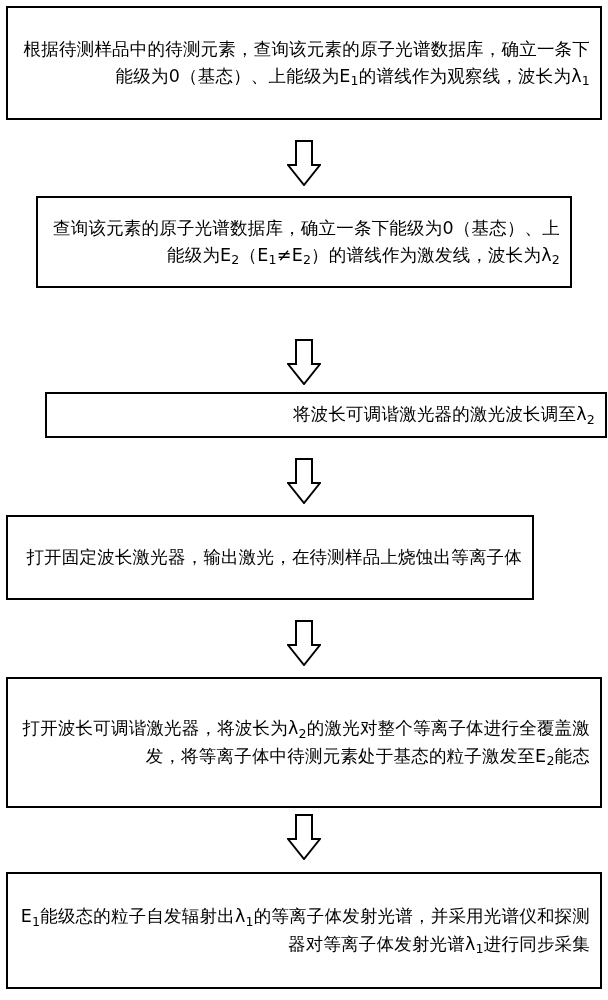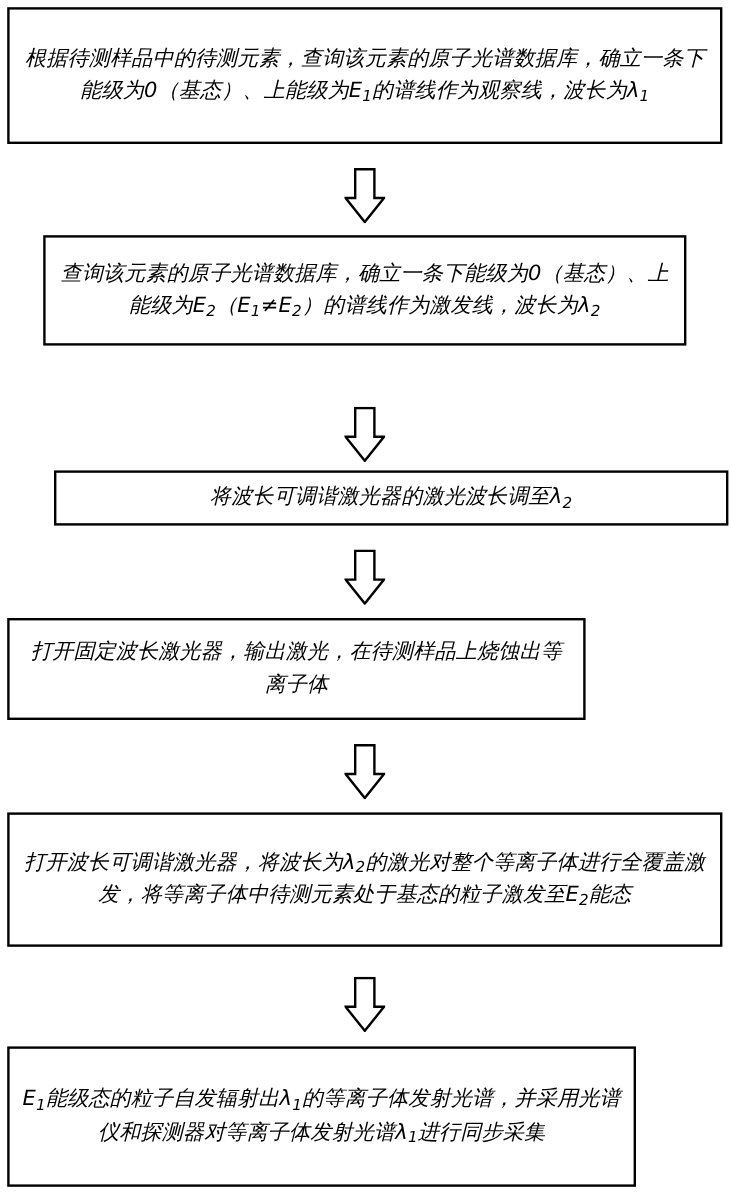--- a/index.html
+++ b/index.html
@@ -20,26 +20,25 @@
     height: 1000px;
   }
   .node {
     position: absolute;
     box-sizing: border-box;
     border: 2px solid #000000;
     background: #ffffff;
     display: flex;
     align-items: center;
     justify-content: center;
-    text-align: center;
+    text-align: right;
     padding: 6px 10px;
     font-size: 17.5px;
     line-height: 1.55;
     letter-spacing: 0.2px;
-    font-style: italic;
   }
   .node .txt {
     display: block;
     width: 100%;
   }
   sub {
     font-size: 0.72em;
     vertical-align: baseline;
     position: relative;
     bottom: -0.25em;
@@ -82,37 +81,37 @@
   <div class="node" style="left:45px; top:392px; width:562px; height:46px;">
     <span class="txt">将波长可调谐激光器的激光波长调至λ<sub>2</sub></span>
   </div>
 
   <div class="arrow" style="left:287px; top:458px; height:46px;">
     <svg viewBox="0 0 34 46" preserveAspectRatio="none">
       <polygon points="9,1 25,1 25,25 33,25 17,45 1,25 9,25" fill="#ffffff" stroke="#000000" stroke-width="2"></polygon>
     </svg>
   </div>
 
-  <div class="node" style="left:6px; top:515px; width:482px; height:85px;">
+  <div class="node" style="left:6px; top:515px; width:528px; height:85px;">
     <span class="txt">打开固定波长激光器，输出激光，在待测样品上烧蚀出等离子体</span>
   </div>
 
   <div class="arrow" style="left:287px; top:620px; height:46px;">
     <svg viewBox="0 0 34 46" preserveAspectRatio="none">
       <polygon points="9,1 25,1 25,25 33,25 17,45 1,25 9,25" fill="#ffffff" stroke="#000000" stroke-width="2"></polygon>
     </svg>
   </div>
 
-  <div class="node" style="left:6px; top:677px; width:596px; height:112px;">
+  <div class="node" style="left:6px; top:677px; width:596px; height:131px;">
     <span class="txt">打开波长可调谐激光器，将波长为λ<sub>2</sub>的激光对整个等离子体进行全覆盖激发，将等离子体中待测元素处于基态的粒子激发至E<sub>2</sub>能态</span>
   </div>
 
   <div class="arrow" style="left:287px; top:814px; height:46px;">
     <svg viewBox="0 0 34 46" preserveAspectRatio="none">
       <polygon points="9,1 25,1 25,25 33,25 17,45 1,25 9,25" fill="#ffffff" stroke="#000000" stroke-width="2"></polygon>
     </svg>
   </div>
 
-  <div class="node" style="left:6px; top:872px; width:524px; height:117px;">
+  <div class="node" style="left:6px; top:872px; width:596px; height:117px;">
     <span class="txt">E<sub>1</sub>能级态的粒子自发辐射出λ<sub>1</sub>的等离子体发射光谱，并采用光谱仪和探测器对等离子体发射光谱λ<sub>1</sub>进行同步采集</span>
   </div>
 
 </div>
 
 </body></html>

